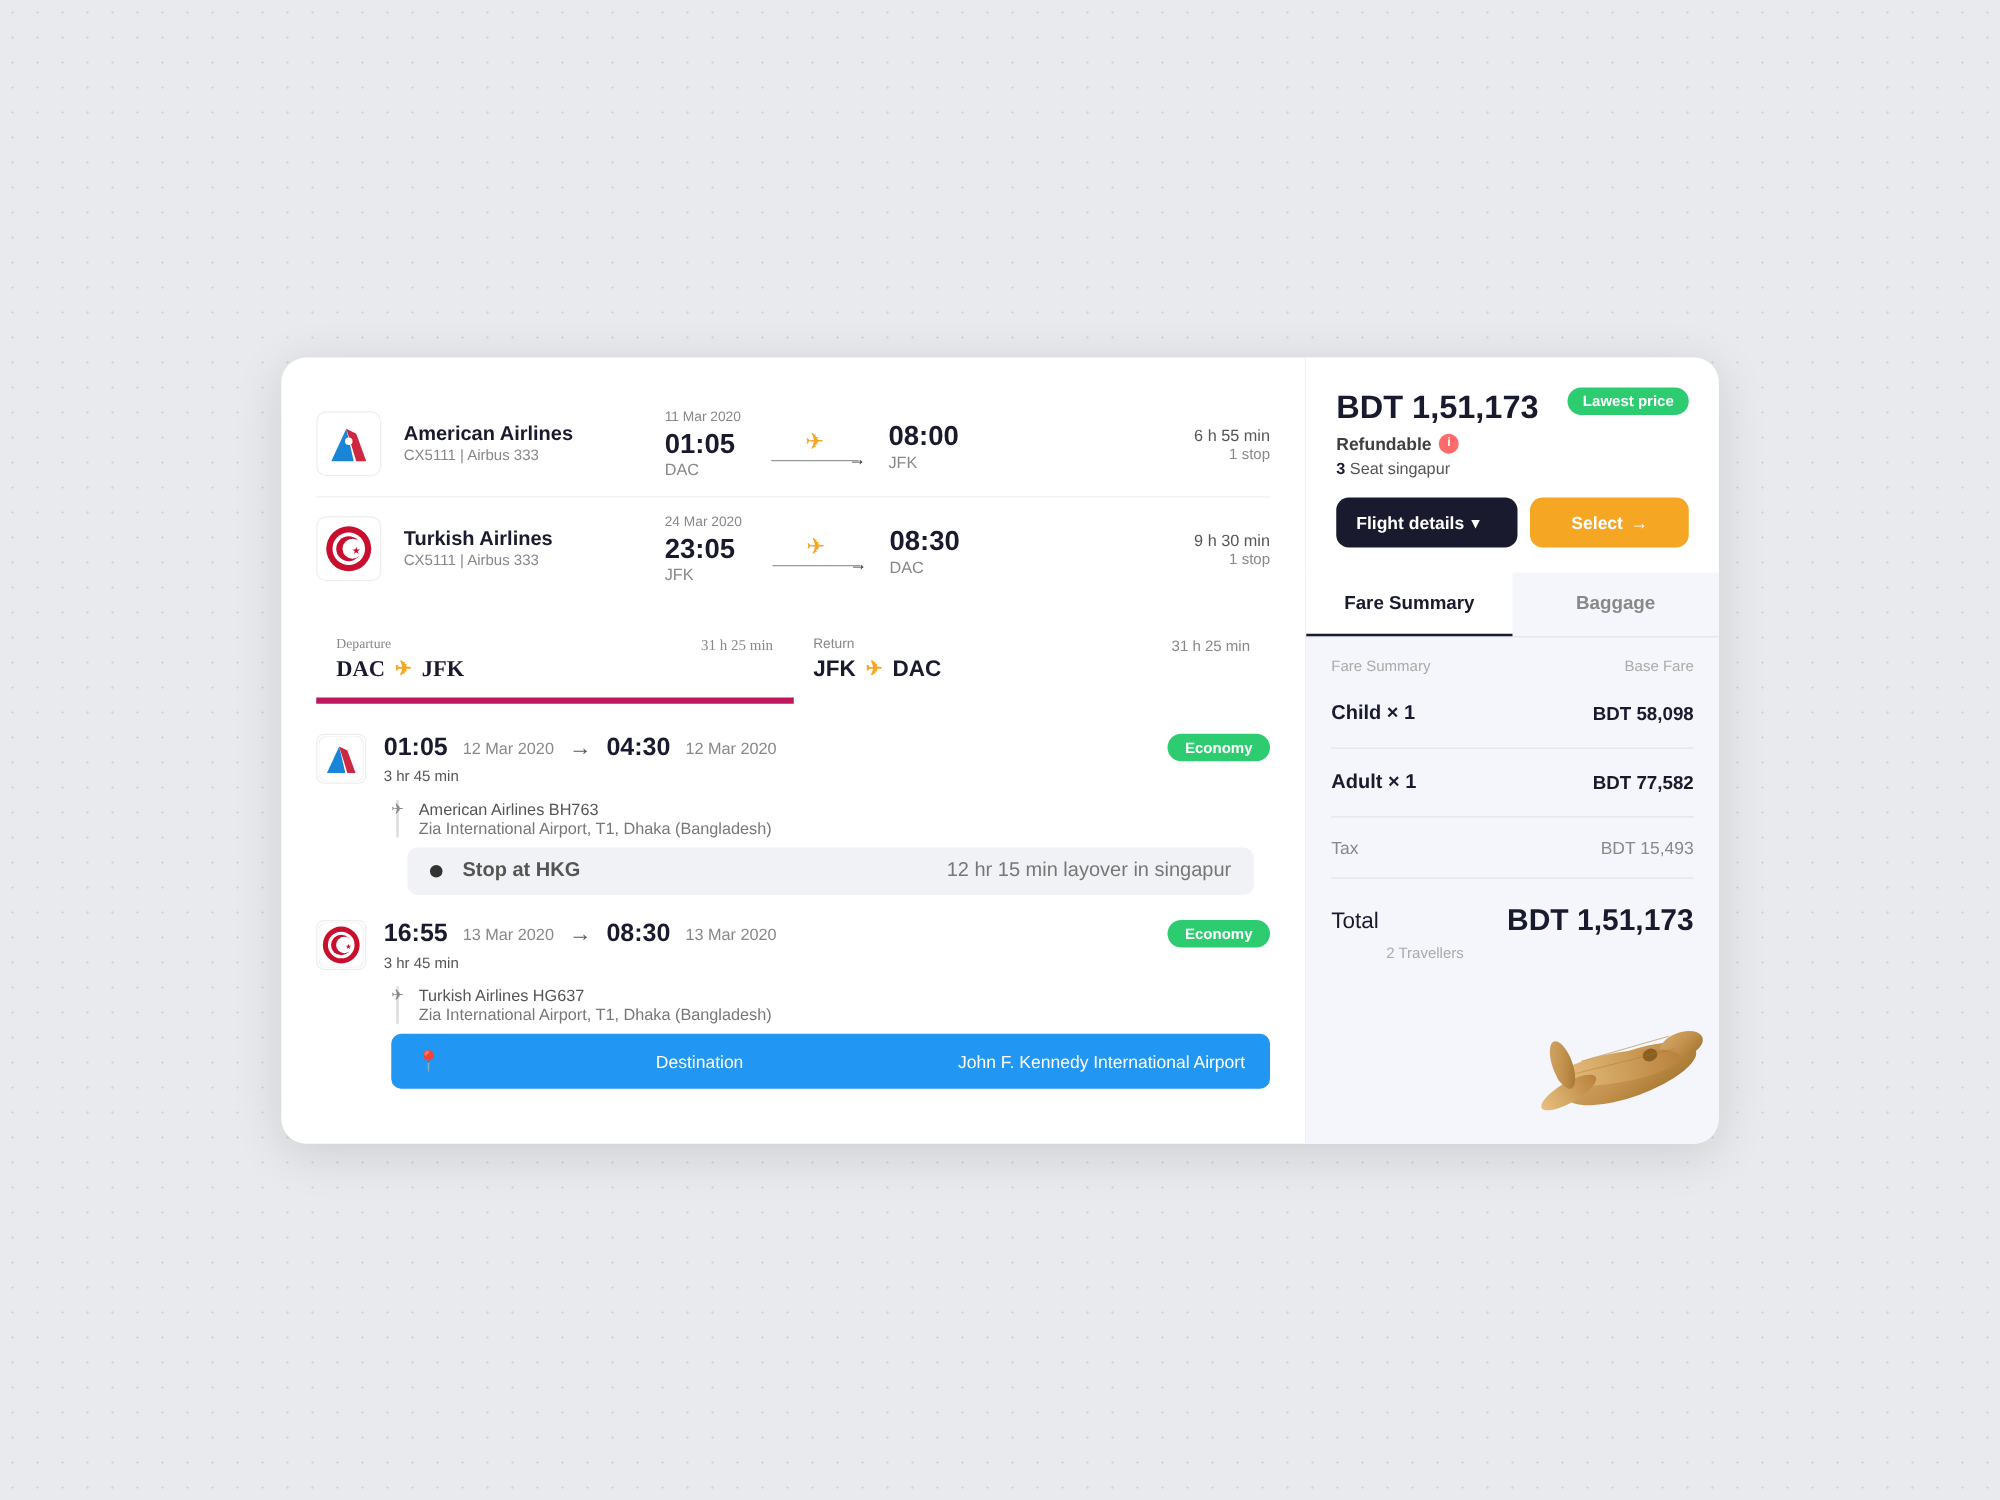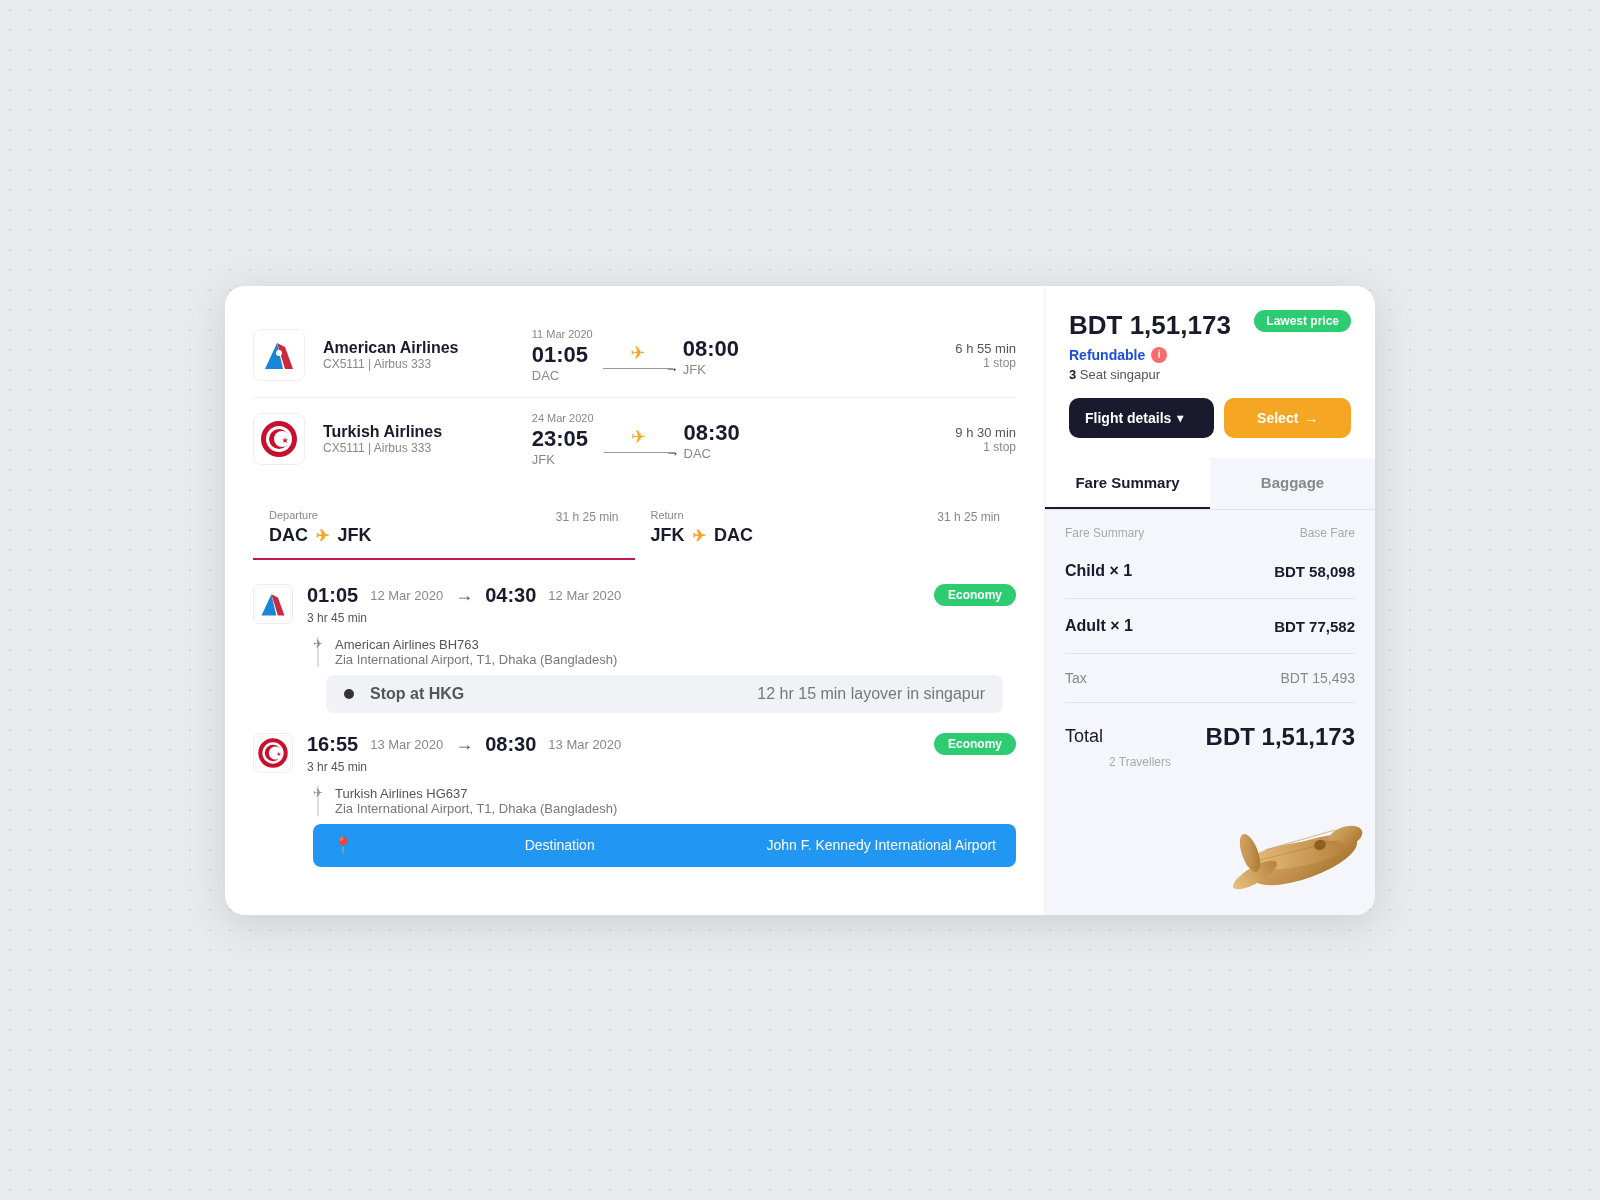--- a/index.html
+++ b/index.html
@@ -76,21 +76,21 @@
       color: #1a1a2e;
     }
     .flight-code {
       font-size: 12px;
       color: #888;
     }
 
     .flight-time-block {
       display: flex;
       align-items: center;
-      gap: 10px;
+      gap: 24px;
       flex: 2;
     }
     .flight-date {
       font-size: 11px;
       color: #888;
       margin-bottom: 2px;
     }
     .time-display {
       font-size: 22px;
       font-weight: 700;
@@ -121,21 +121,22 @@
       margin-top: 16px;
       border-bottom: none;
       gap: 0;
     }
     .route-tab {
       flex: 1;
       padding: 12px 16px;
       cursor: pointer;
     }
     .route-tab.active {
-      border-bottom: 2px solid #be185d;
+      border-bottom: 5px solid #be185d;
+      font-family: Liberation Serif, serif;
     }
     .route-tab .tab-label {
       font-size: 11px;
       color: #888;
       margin-bottom: 4px;
     }
     .route-tab .tab-route {
       display: flex;
       align-items: center;
       gap: 8px;
@@ -265,21 +266,21 @@
       font-size: 12px;
       font-weight: 600;
     }
     .refundable-row {
       display: flex;
       align-items: center;
       gap: 6px;
       margin-bottom: 4px;
     }
     .refundable-text {
-      color: #1d4ed8;
+      color: #404040;
       font-size: 14px;
       font-weight: 600;
     }
     .info-dot {
       width: 16px;
       height: 16px;
       background: #ff6b6b;
       border-radius: 50%;
       display: flex;
       align-items: center;

